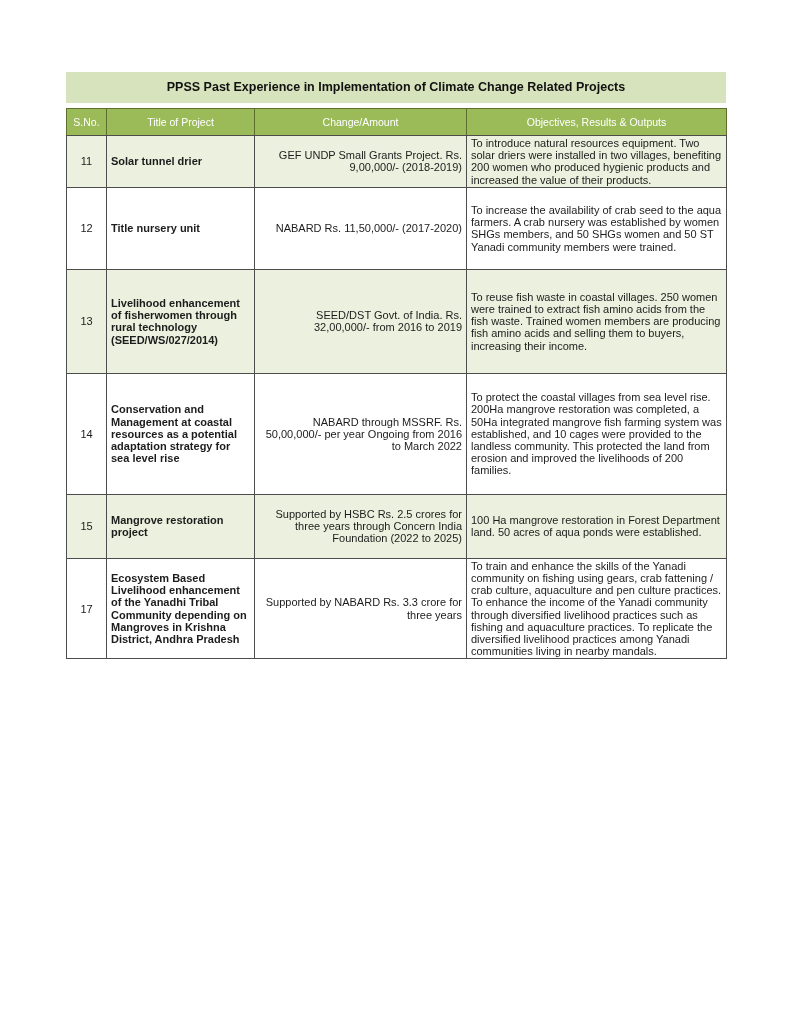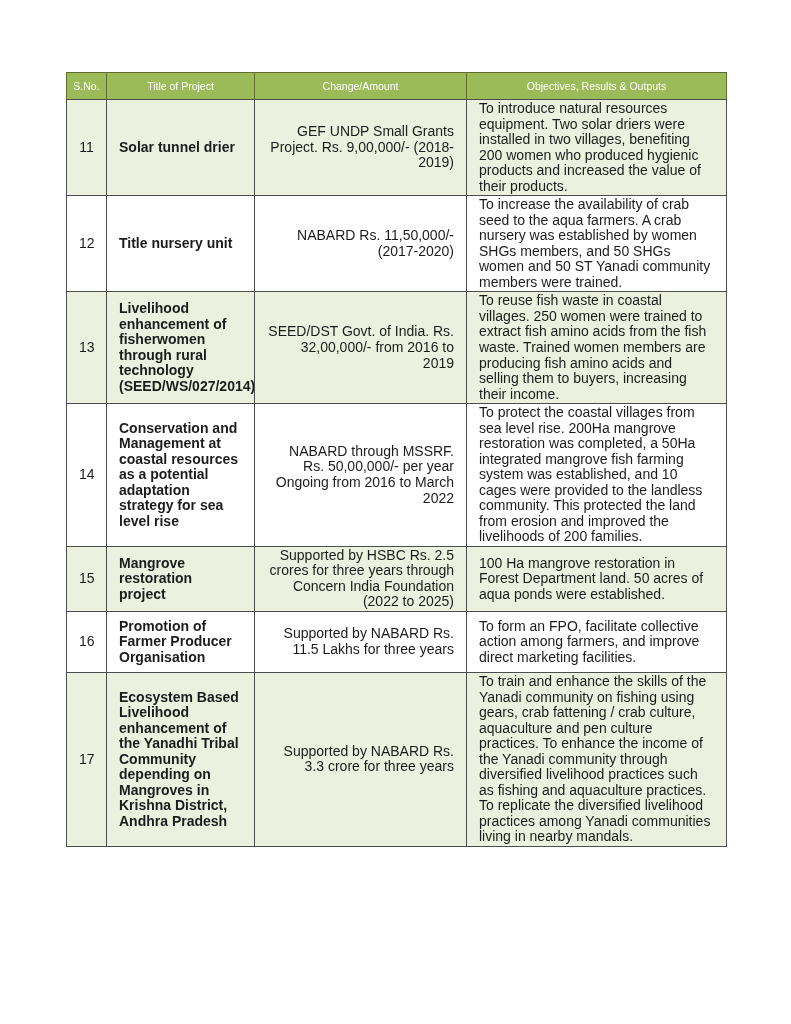--- a/index.html
+++ b/index.html
@@ -54,23 +54,23 @@
     color:var(--header-text);
     font-size:10.5px;
     font-weight:normal;
     height:24px;
     border:1px solid var(--header-border);
     border-bottom-color:var(--cell-border);
     text-align:center;
     padding:1px 2px;
   }
   table.main td{
-    font-size:14px;
+    font-size:11px;
     line-height:1.11;
-    padding:1px 12px;
+    padding:1px 4px;
   }
   td.c-sno{text-align:center;margin-left:20px;}
   td.c-title{font-weight:bold;padding:1px 2px;}
   td.c-donor{text-align:right;}
   td.c-obj{text-align:left;}
   tbody tr:nth-child(odd) td{background:var(--row-shaded-bg);}
   tbody tr:nth-child(even) td{background:var(--row-plain-bg);}
   tbody tr:nth-child(1){height:42px;}
   tbody tr:nth-child(2){height:82px;}
   tbody tr:nth-child(3){height:104px;}
@@ -78,20 +78,21 @@
   tbody tr:nth-child(5){height:64px;}
   tbody tr:nth-child(6){height:61px;}
   tbody tr:nth-child(7){height:157px;}
 </style>
 </head>
 <body>
 
 <div class="page">
   <div class="doc">
 
+    <div class="title-bar">PPSS Past Experience in Implementation of Climate Change Related Projects</div>
 
     <table class="main">
       <colgroup>
         <col style="width:40px">
         <col style="width:148px">
         <col style="width:212px">
         <col style="width:260px">
       </colgroup>
       <thead>
         <tr>
@@ -126,26 +127,20 @@
           <td class="c-donor">NABARD through MSSRF. Rs. 50,00,000/- per year Ongoing from 2016 to March 2022</td>
           <td class="c-obj">To protect the coastal villages from sea level rise. 200Ha mangrove restoration was completed, a 50Ha integrated mangrove fish farming system was established, and 10 cages were provided to the landless community. This protected the land from erosion and improved the livelihoods of 200 families.</td>
         </tr>
         <tr>
           <td class="c-sno">15</td>
           <td class="c-title">Mangrove restoration project</td>
           <td class="c-donor">Supported by HSBC Rs. 2.5 crores for three years through Concern India Foundation (2022 to 2025)</td>
           <td class="c-obj">100 Ha mangrove restoration in Forest Department land. 50 acres of aqua ponds were established.</td>
         </tr>
         <tr>
-          <td class="c-sno">16</td>
-          <td class="c-title">Promotion of Farmer Producer Organisation</td>
-          <td class="c-donor">Supported by NABARD Rs. 11.5 Lakhs for three years</td>
-          <td class="c-obj">To form an FPO, facilitate collective action among farmers, and improve direct marketing facilities.</td>
-        </tr>
-        <tr>
           <td class="c-sno">17</td>
           <td class="c-title">Ecosystem Based Livelihood enhancement of the Yanadhi Tribal Community depending on Mangroves in Krishna District, Andhra Pradesh</td>
           <td class="c-donor">Supported by NABARD Rs. 3.3 crore for three years</td>
           <td class="c-obj">To train and enhance the skills of the Yanadi community on fishing using gears, crab fattening / crab culture, aquaculture and pen culture practices. To enhance the income of the Yanadi community through diversified livelihood practices such as fishing and aquaculture practices. To replicate the diversified livelihood practices among Yanadi communities living in nearby mandals.</td>
         </tr>
       </tbody>
     </table>
 
   </div>
 </div>

